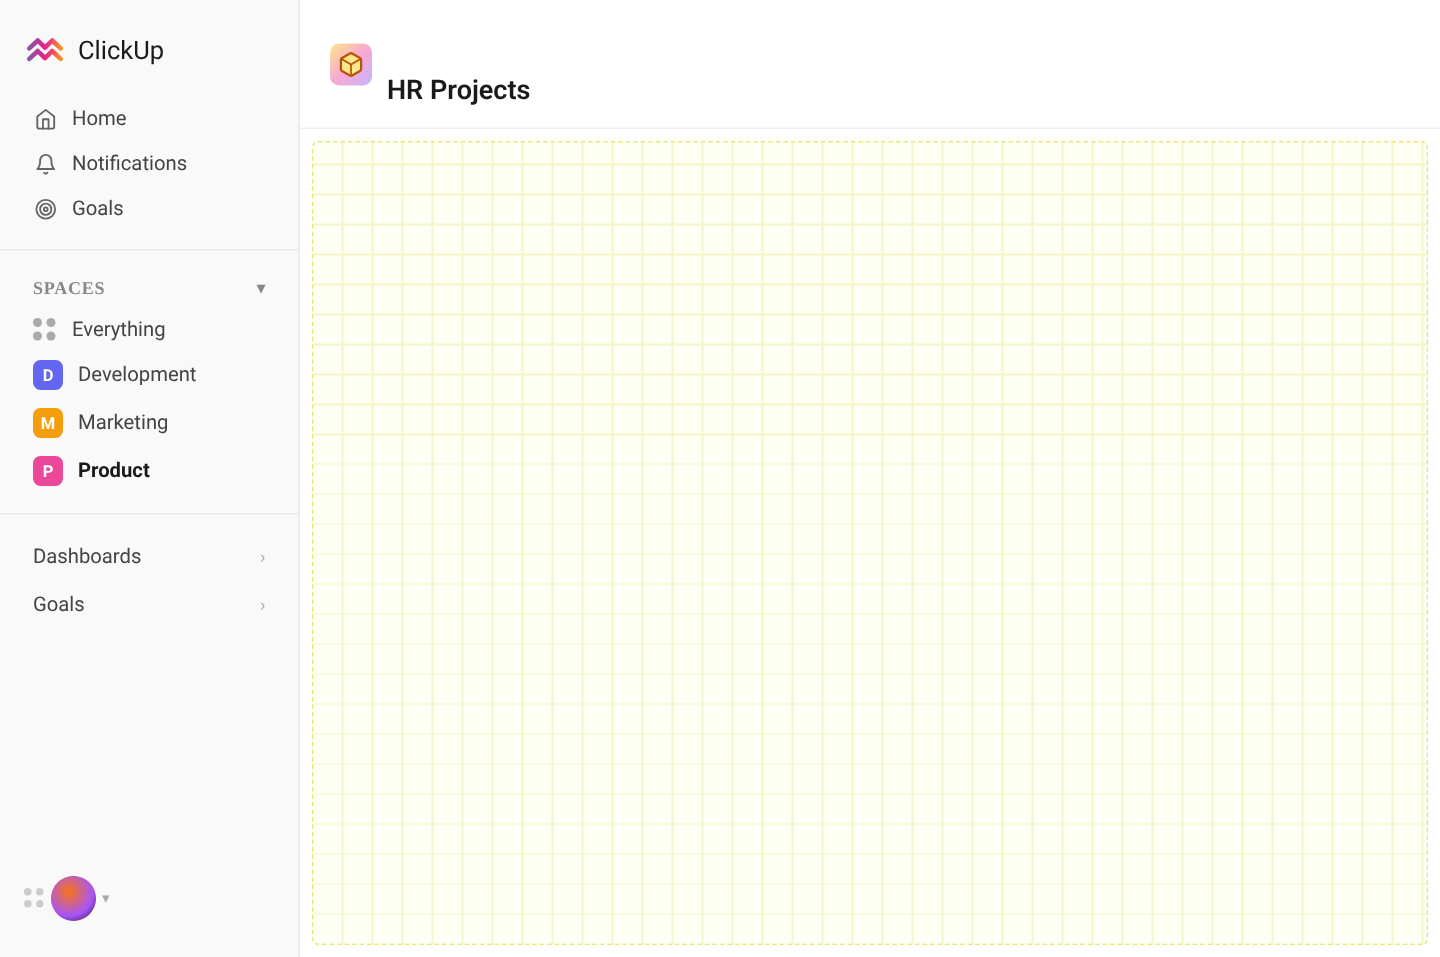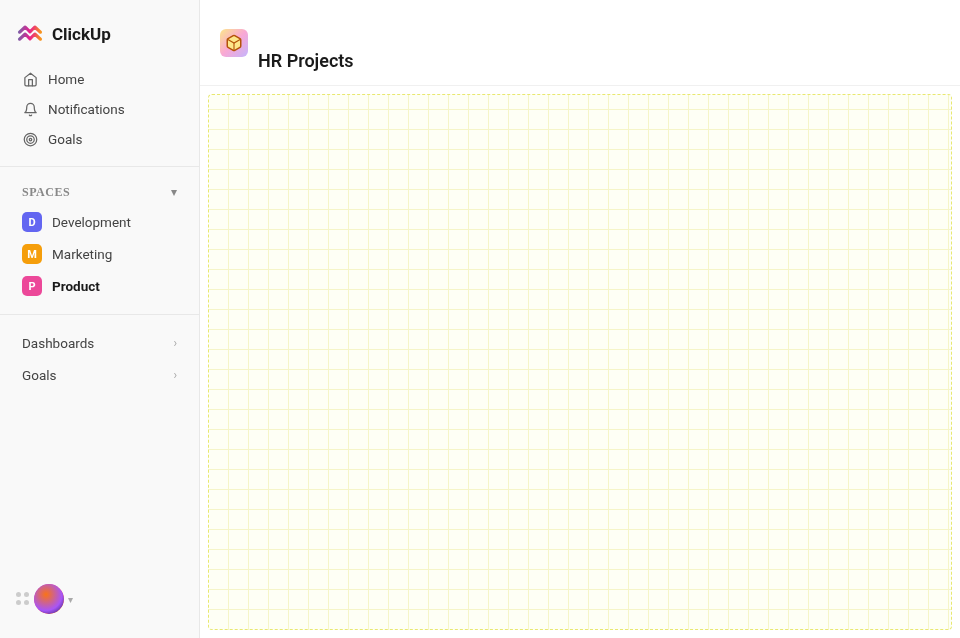--- a/index.html
+++ b/index.html
@@ -32,21 +32,21 @@
       gap: 8px;
     }
 
     .logo-icon {
       width: 28px;
       height: 28px;
     }
 
     .logo-text {
       font-size: 17px;
-      font-weight: 700;
+      font-weight: 400;
       color: #1a1a1a;
     }
 
     .nav-item {
       display: flex;
       align-items: center;
       gap: 10px;
       padding: 7px 16px;
       cursor: pointer;
       font-size: 13.5px;
@@ -318,20 +318,29 @@
     <span>Goals</span>
   </div>
 
   <div class="nav-divider"></div>
 
   <div class="spaces-header">
     <span class="spaces-label">Spaces</span>
     <span class="spaces-chevron">▾</span>
   </div>
 
+  <div class="space-item">
+    <div class="everything-dots">
+      <span></span>
+        <span></span>
+        <span></span>
+        <span></span>
+    </div>
+    <span>Everything</span>
+  </div>
 
   <div class="space-item">
     <div class="space-avatar" style="background-color: #6366f1;">
       <span>D</span>
     </div>
     <span>Development</span>
   </div>
 
   <div class="space-item">
     <div class="space-avatar" style="background-color: #f59e0b;">

